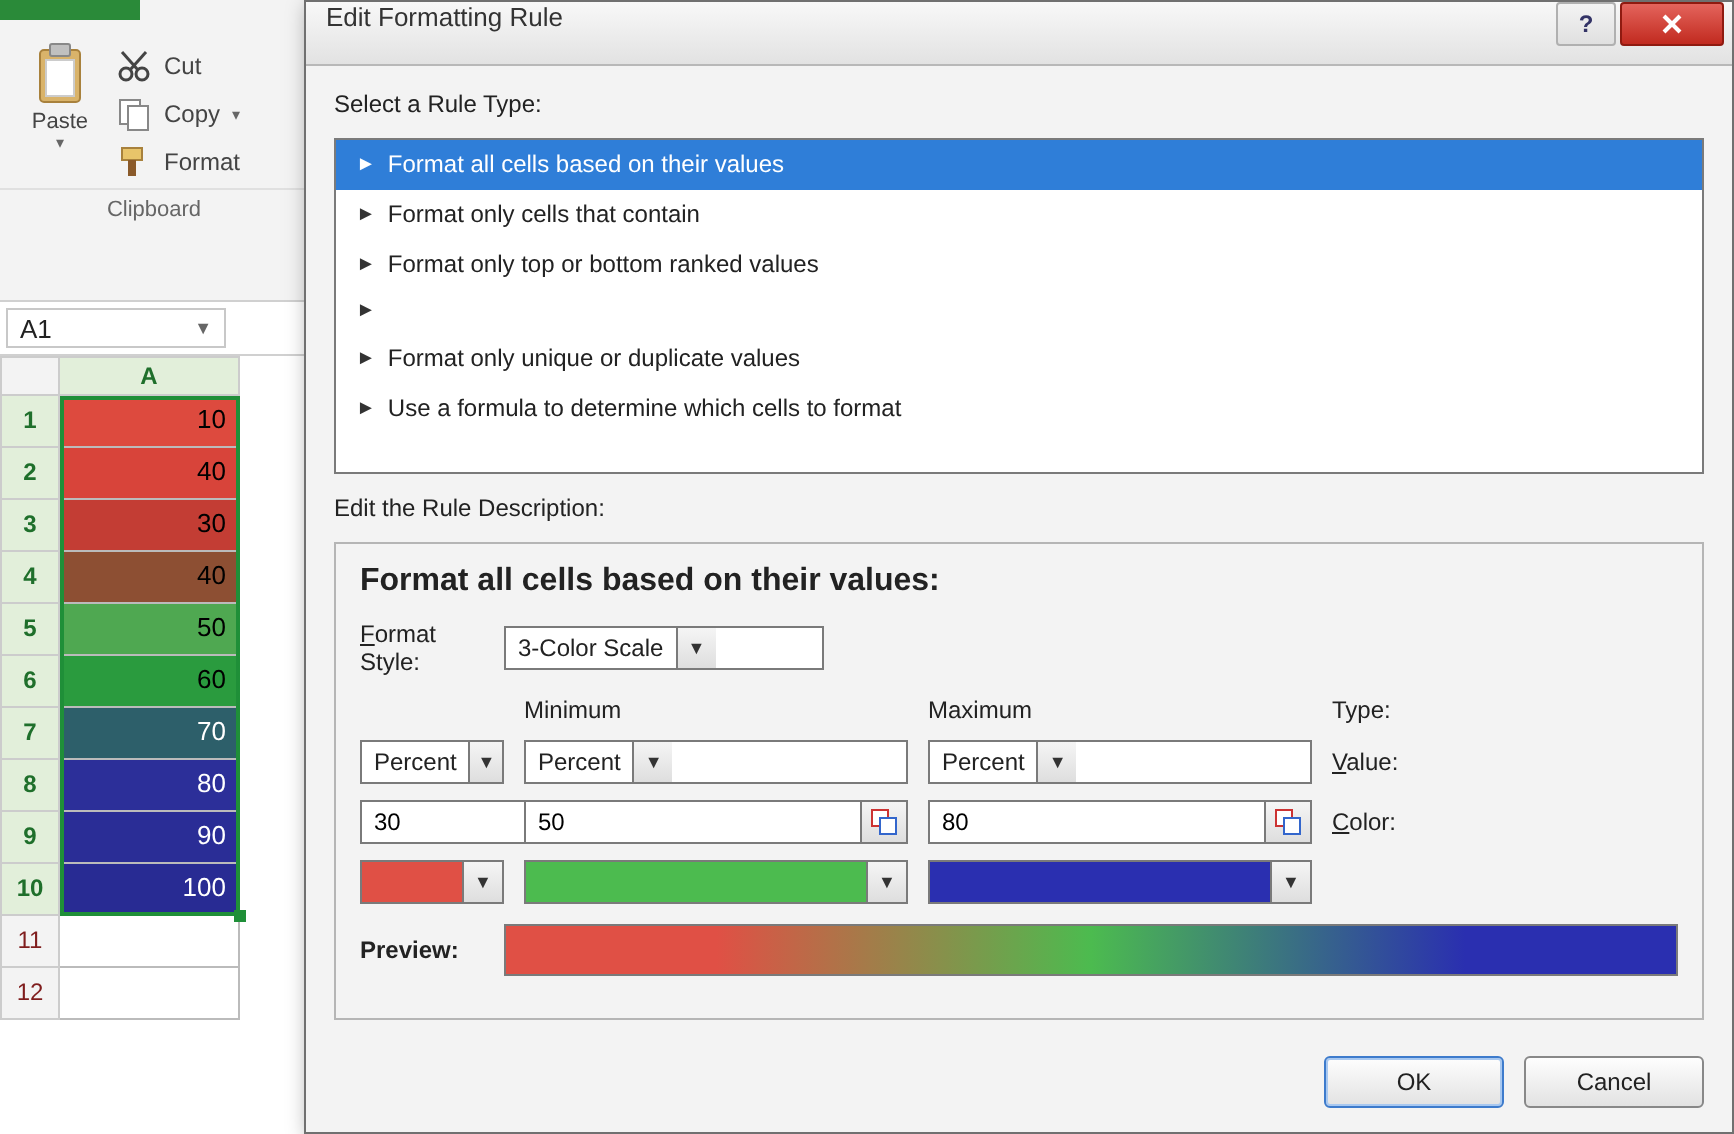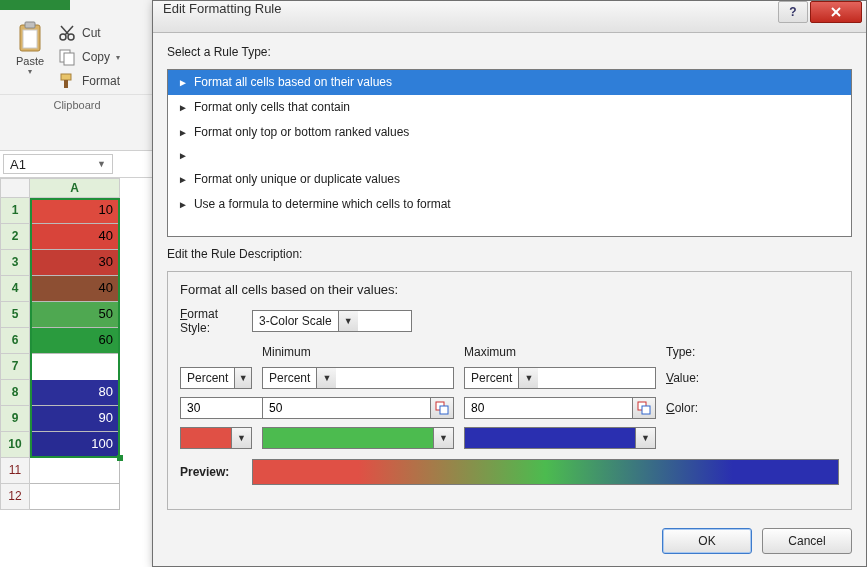--- a/index.html
+++ b/index.html
@@ -213,21 +213,21 @@
   .rule-item.selected .bullet { color: #fff; }
   .desc-box {
     border: 1px solid #b5b5b5;
     background: #f3f3f3;
     padding: 10px 12px 12px 12px;
     flex: 1;
     display: flex;
     flex-direction: column;
     gap: 10px;
   }
-  .desc-title { font-weight: normal; font-size: 13px; }
+  .desc-title { font-weight: bold; font-size: 16px; }
   .frow {
     display: flex;
     align-items: center;
     gap: 8px;
   }
   .lbl { width: 64px; font-size: 12px; }
   .combo {
     display: inline-flex;
     align-items: stretch;
     border: 1px solid #7a7a7a;
@@ -381,20 +381,21 @@
       <div class="row sel">
         <div class="rowhdr">5</div>
         <div class="cell" style="background: rgb(79, 168, 81); color: rgb(0, 0, 0);">50</div>
       </div>
       <div class="row sel">
         <div class="rowhdr">6</div>
         <div class="cell" style="background: rgb(42, 155, 62); color: rgb(0, 0, 0);">60</div>
       </div>
       <div class="row sel">
         <div class="rowhdr">7</div>
+        <div class="cell" style="background: rgb(45, 95, 106); color: rgb(255, 255, 255);">70</div>
       </div>
       <div class="row sel">
         <div class="rowhdr">8</div>
         <div class="cell" style="background: rgb(44, 47, 153); color: rgb(255, 255, 255);">80</div>
       </div>
       <div class="row sel">
         <div class="rowhdr">9</div>
         <div class="cell" style="background: rgb(42, 45, 150); color: rgb(255, 255, 255);">90</div>
       </div>
       <div class="row sel">

